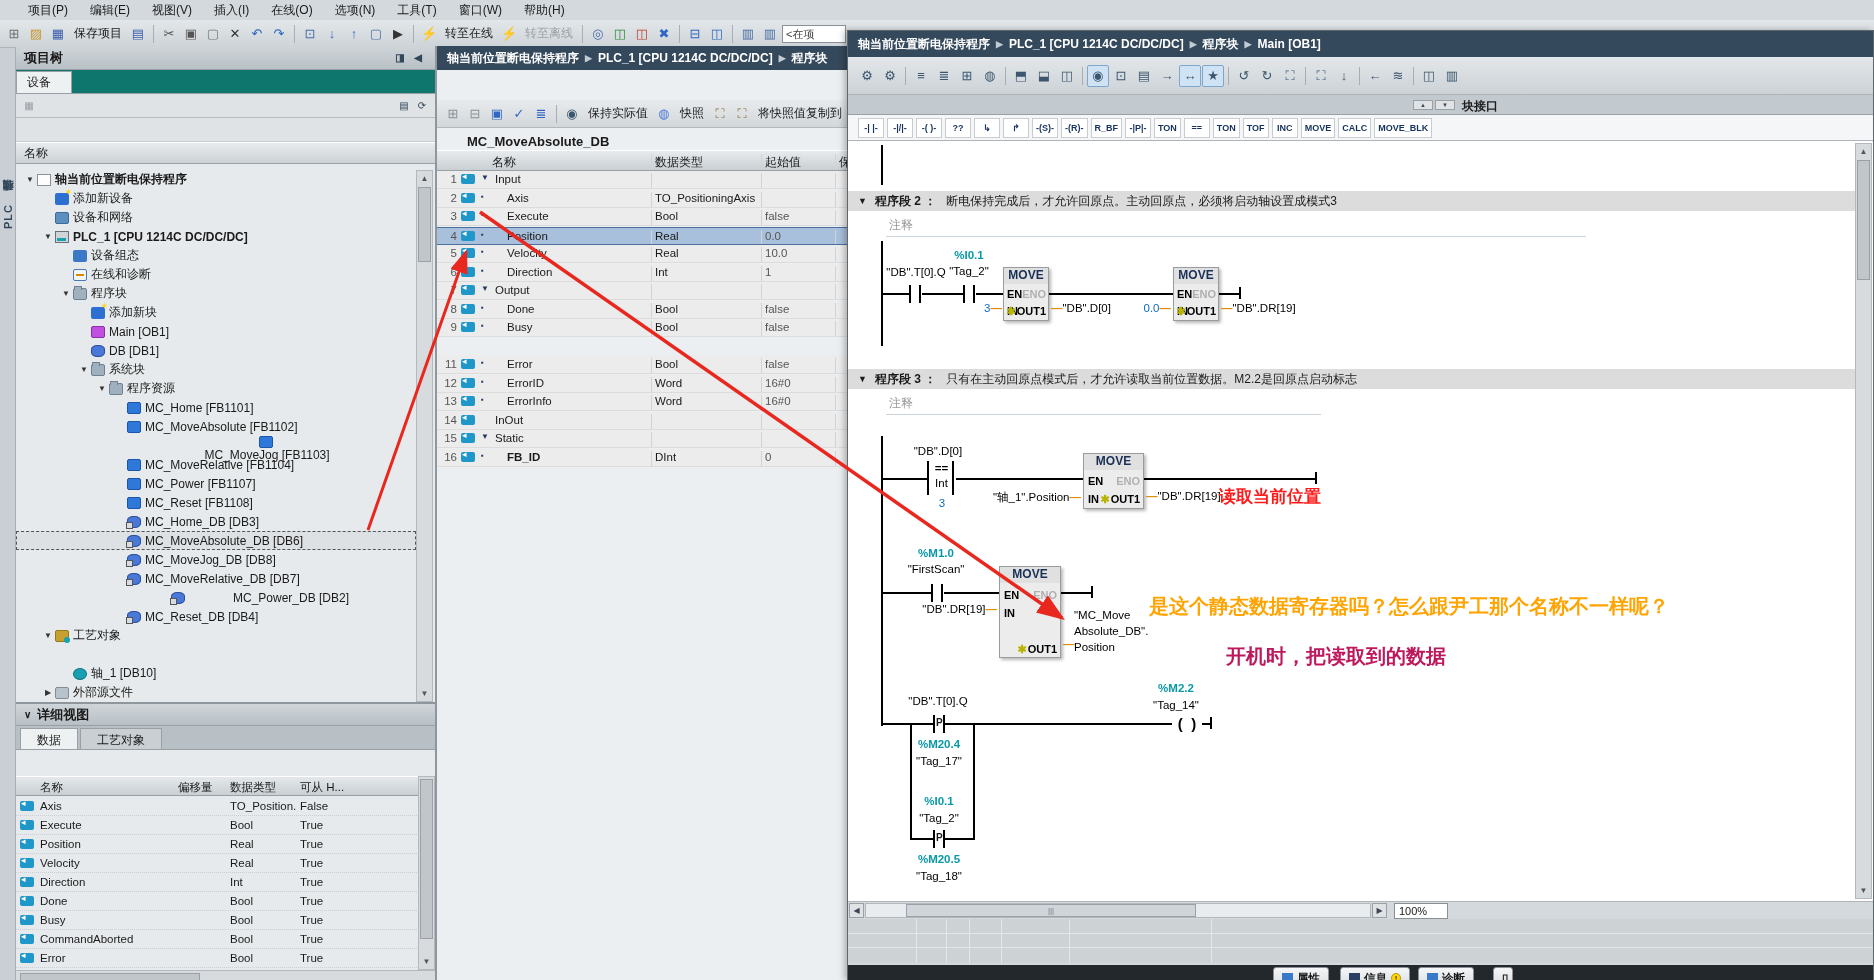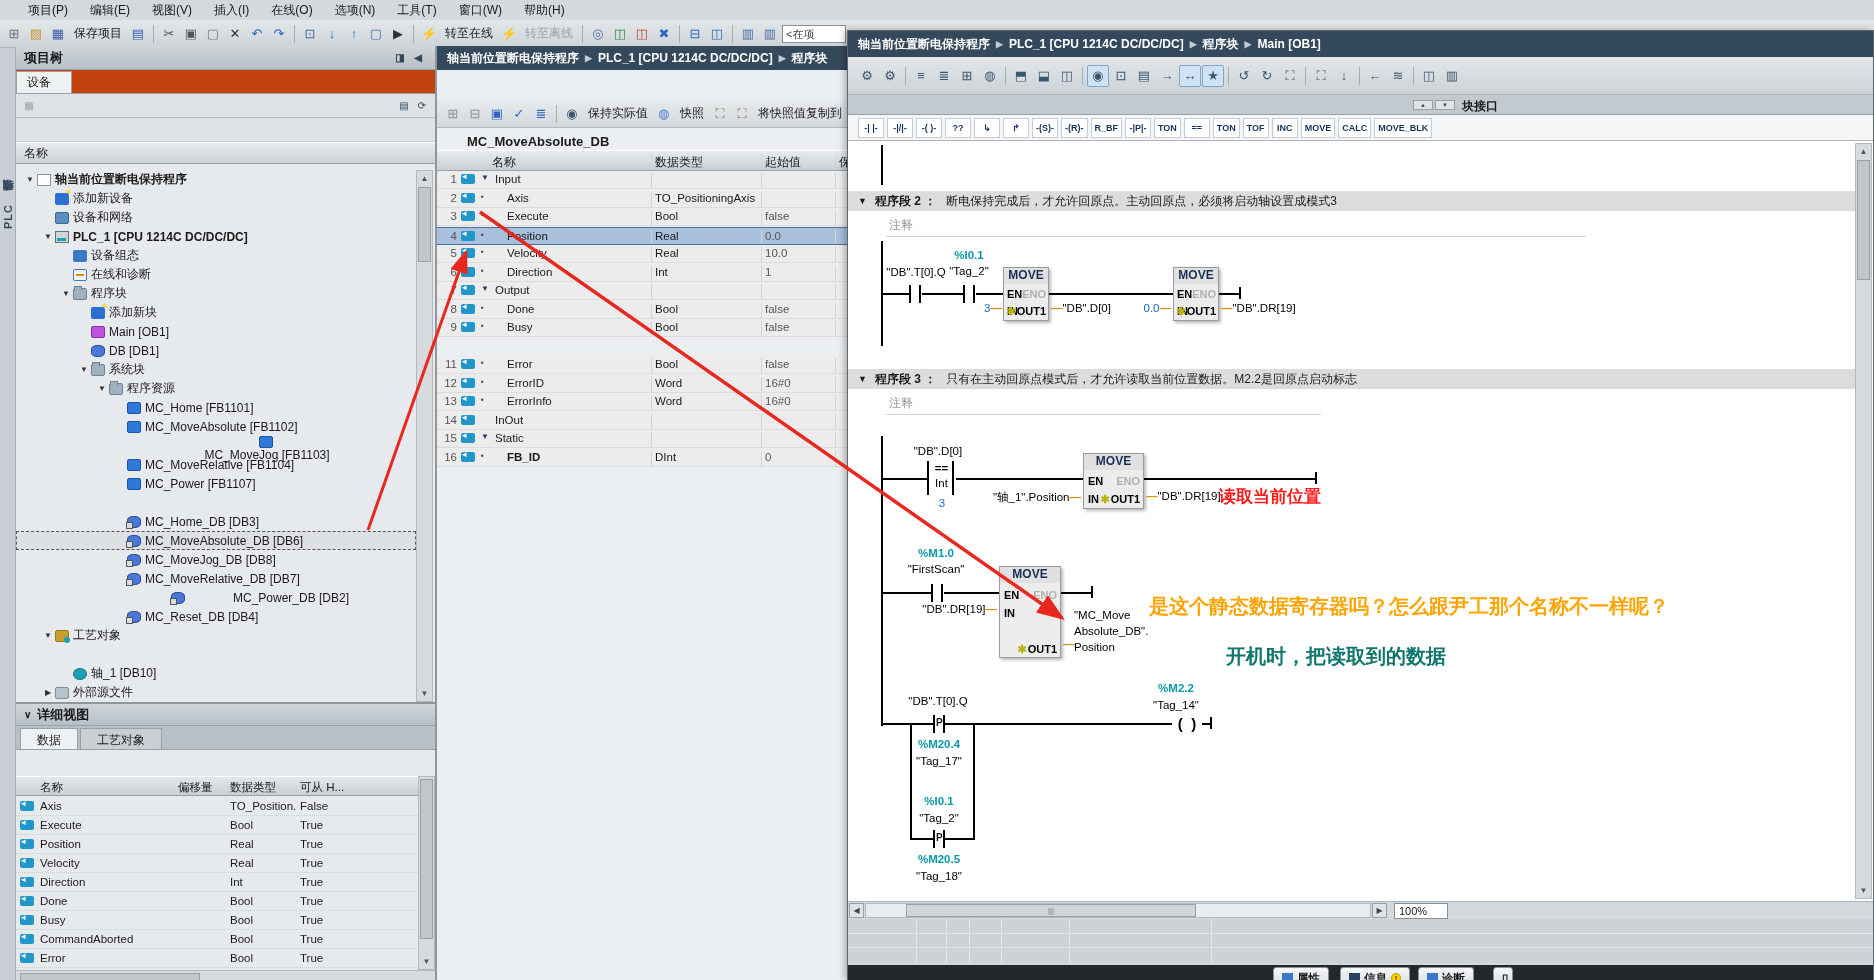--- a/index.html
+++ b/index.html
@@ -25,21 +25,21 @@
   #leftstrip .vtxt { position:absolute; top:150px; left:1px; writing-mode:vertical-lr; transform:rotate(180deg);
     font-size:11px; font-weight:bold; color:#33475b; letter-spacing:1px; }
 
   
   #treepanel { position:absolute; left:16px; top:46px; width:421px; height:934px; background:#e6eaec; border-right:2px solid #8f979d; }
   .pane-title { height:24px; background:linear-gradient(#cfd5d9,#b9c0c5); display:flex; align-items:center;
     padding:0 8px; font-size:13px; font-weight:bold; border-bottom:1px solid #9aa1a6; }
   .pane-title .sp { flex:1; }
   .mini-btn { width:18px; height:16px; font-size:10px; display:flex; align-items:center; justify-content:center;
     color:#33475b; border:1px solid transparent; }
-  .tabrow { height:24px; background:#c2410c; display:flex; align-items:flex-end; border-bottom:1px solid #9aa1a6; }
+  .tabrow { height:24px; background:#0f766e; display:flex; align-items:flex-end; border-bottom:1px solid #9aa1a6; }
   .tab-active { background:#eef1f2; border:1px solid #9aa1a6; border-bottom:none; height:22px; padding:2px 20px 0 10px;
     font-size:12px; }
   .minibar { height:24px; background:#dfe3e6; display:flex; align-items:center; padding:0 4px; border-bottom:1px solid #b6bcc1; }
   .colhdr { height:22px; background:linear-gradient(#e8ebed,#ccd2d6); border-top:1px solid #fff; border-bottom:1px solid #9aa1a6;
     font-size:12px; display:flex; align-items:center; padding-left:8px; }
   #treerows { position:absolute; left:0; top:124px; width:400px; height:540px; overflow:hidden; background:#e6eaec; }
   .trow { position:absolute; left:0; width:100%; height:19px; display:flex; align-items:center; font-size:12px; white-space:nowrap; }
   .trow .arr { width:12px; font-size:8px; color:#333; text-align:center; flex:none; }
   .trow .lbl { margin-left:4px; }
   .tsel { background:#dde1e4; outline:1px dashed #555; outline-offset:-1px; }
@@ -320,20 +320,25 @@
       </div>
       <div class="trow" style="top: 285px; padding-left: 98px;">
         <span class="arr"></span>
         <span class="ti ti-fb"></span>
         <span class="lbl">MC_MoveRelative [FB1104]</span>
       </div>
       <div class="trow" style="top: 304px; padding-left: 98px;">
         <span class="arr"></span>
         <span class="ti ti-fb"></span>
         <span class="lbl">MC_Power [FB1107]</span>
+      </div>
+      <div class="trow" style="top: 323px; padding-left: 98px;">
+        <span class="arr"></span>
+        <span class="ti ti-fb"></span>
+        <span class="lbl">MC_Reset [FB1108]</span>
       </div>
       <div class="trow" style="top: 342px; padding-left: 98px;">
         <span class="arr"></span>
         <span class="ti ti-dbl"></span>
         <span class="lbl">MC_Home_DB [DB3]</span>
       </div>
       <div class="trow tsel" style="top: 361px; padding-left: 98px;">
         <span class="arr"></span>
         <span class="ti ti-dbl"></span>
         <span class="lbl">MC_MoveAbsolute_DB [DB6]</span>
@@ -856,21 +861,21 @@
     </div>
     <div class="llb" style="left:55px;top:462px;width:94px;text-align:right">
       <span>"DB".DR[19]</span><span class="odash">—</span></div>
     <div class="llb" style="left:215px;top:497px"><span class="odash">—</span></div>
     <div class="llb" style="left:226px;top:466px;text-align:left;line-height:16px">
       <span>"MC_Move</span><br>
       <span>Absolute_DB".</span><br>
       <span>Position</span></div>
 
     <div class="orangenote" style="left:301px;top:452px;font-size:20px">是这个静态数据寄存器吗？怎么跟尹工那个名称不一样呢？</div>
-    <div class="rednote" style="left:378px;top:502px;font-size:20px;color:#0f766e">开机时，把读取到的数据</div>
+    <div class="rednote" style="left:378px;top:502px;font-size:20px;color:#be185d">开机时，把读取到的数据</div>
 
     <div class="wire" style="left:33px;top:582px;width:52px"></div>
     <div class="wire" style="left:96px;top:582px;width:232px"></div>
     <div class="wire" style="left:346px;top:582px;width:17px"></div>
     <div class="tick" style="left:362px;top:576px"></div>
     <div class="vwire" style="left:62px;top:582px;height:117px"></div>
     <div class="vwire" style="left:125px;top:582px;height:117px"></div>
     <div class="wire" style="left:62px;top:697px;width:23px"></div>
     <div class="wire" style="left:96px;top:697px;width:31px"></div>
 

